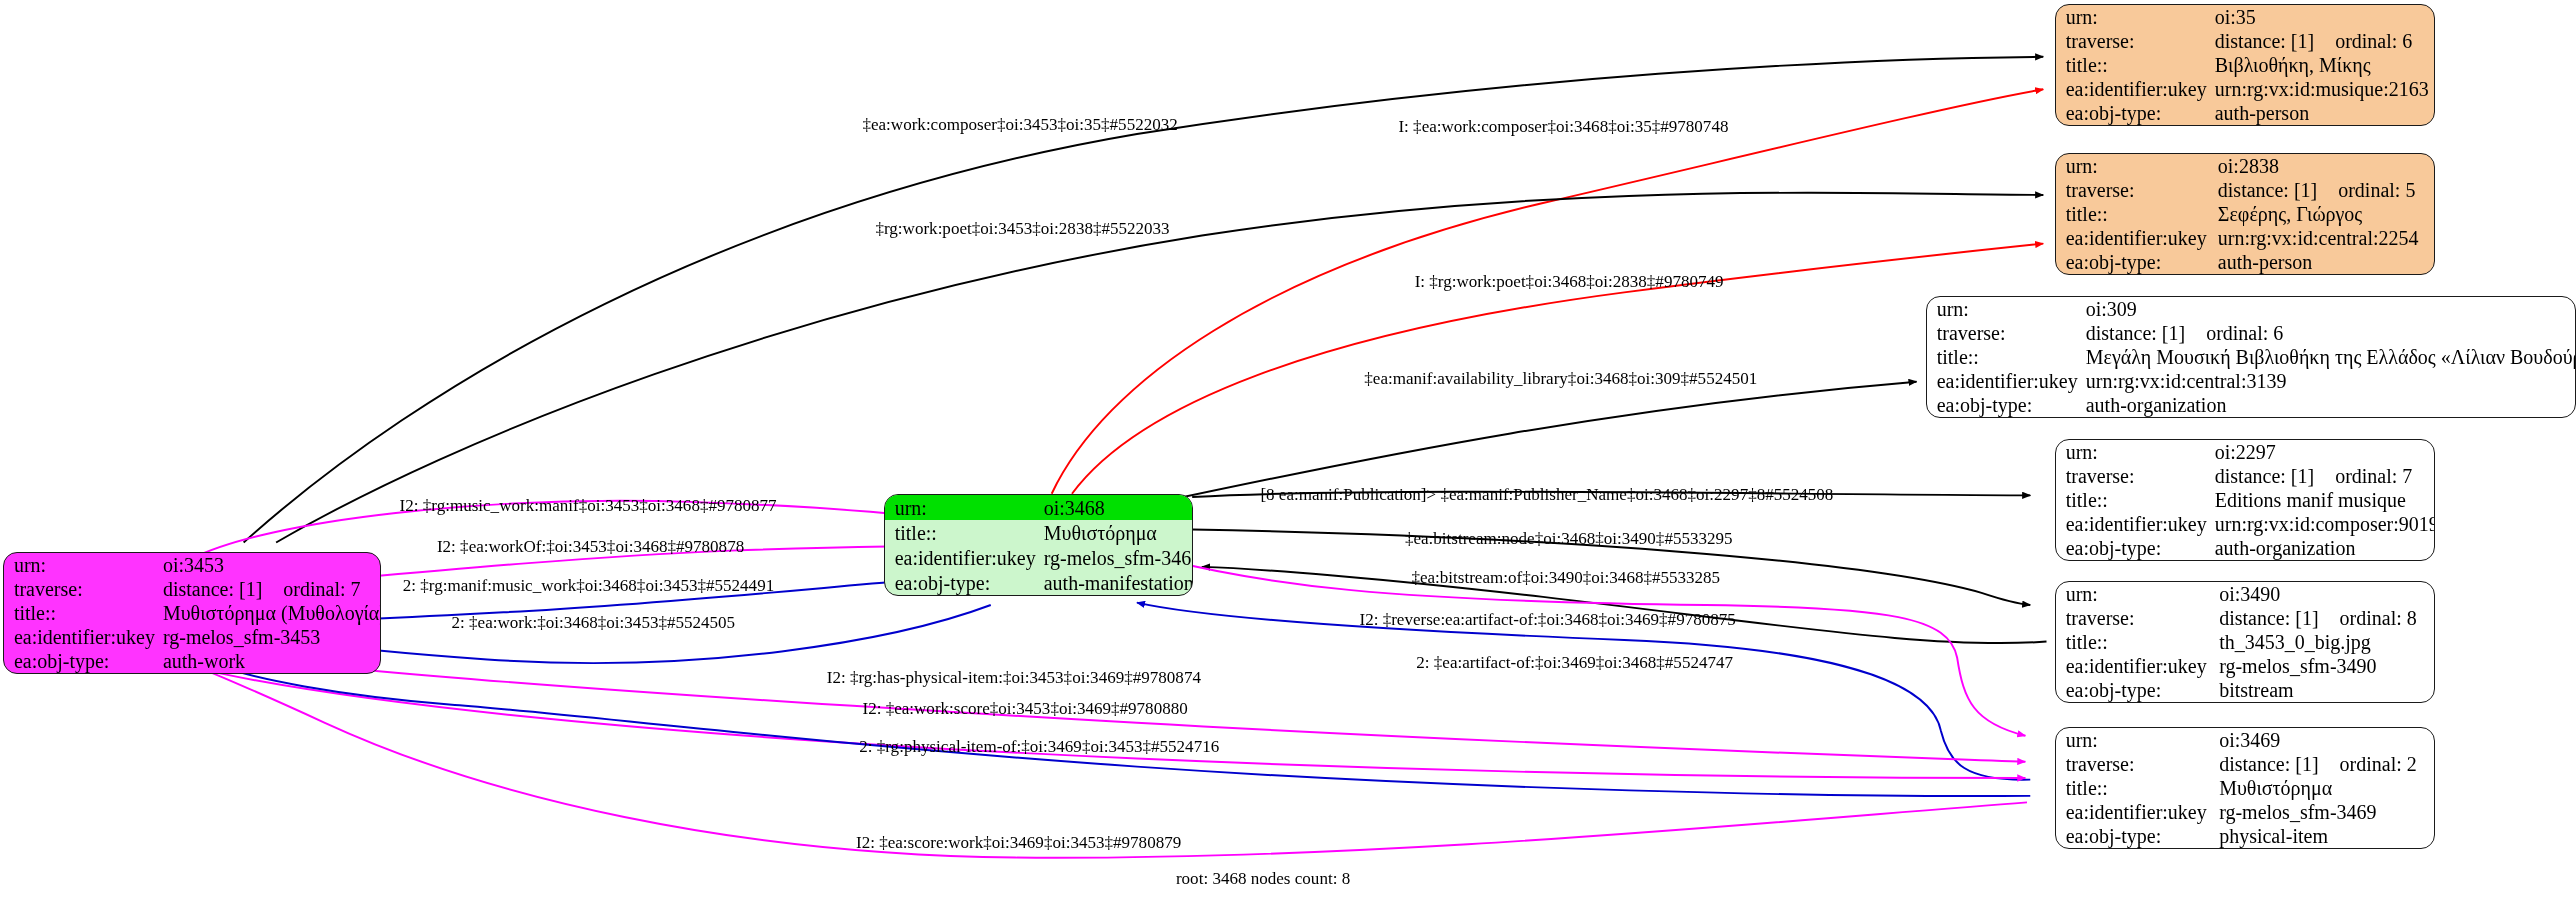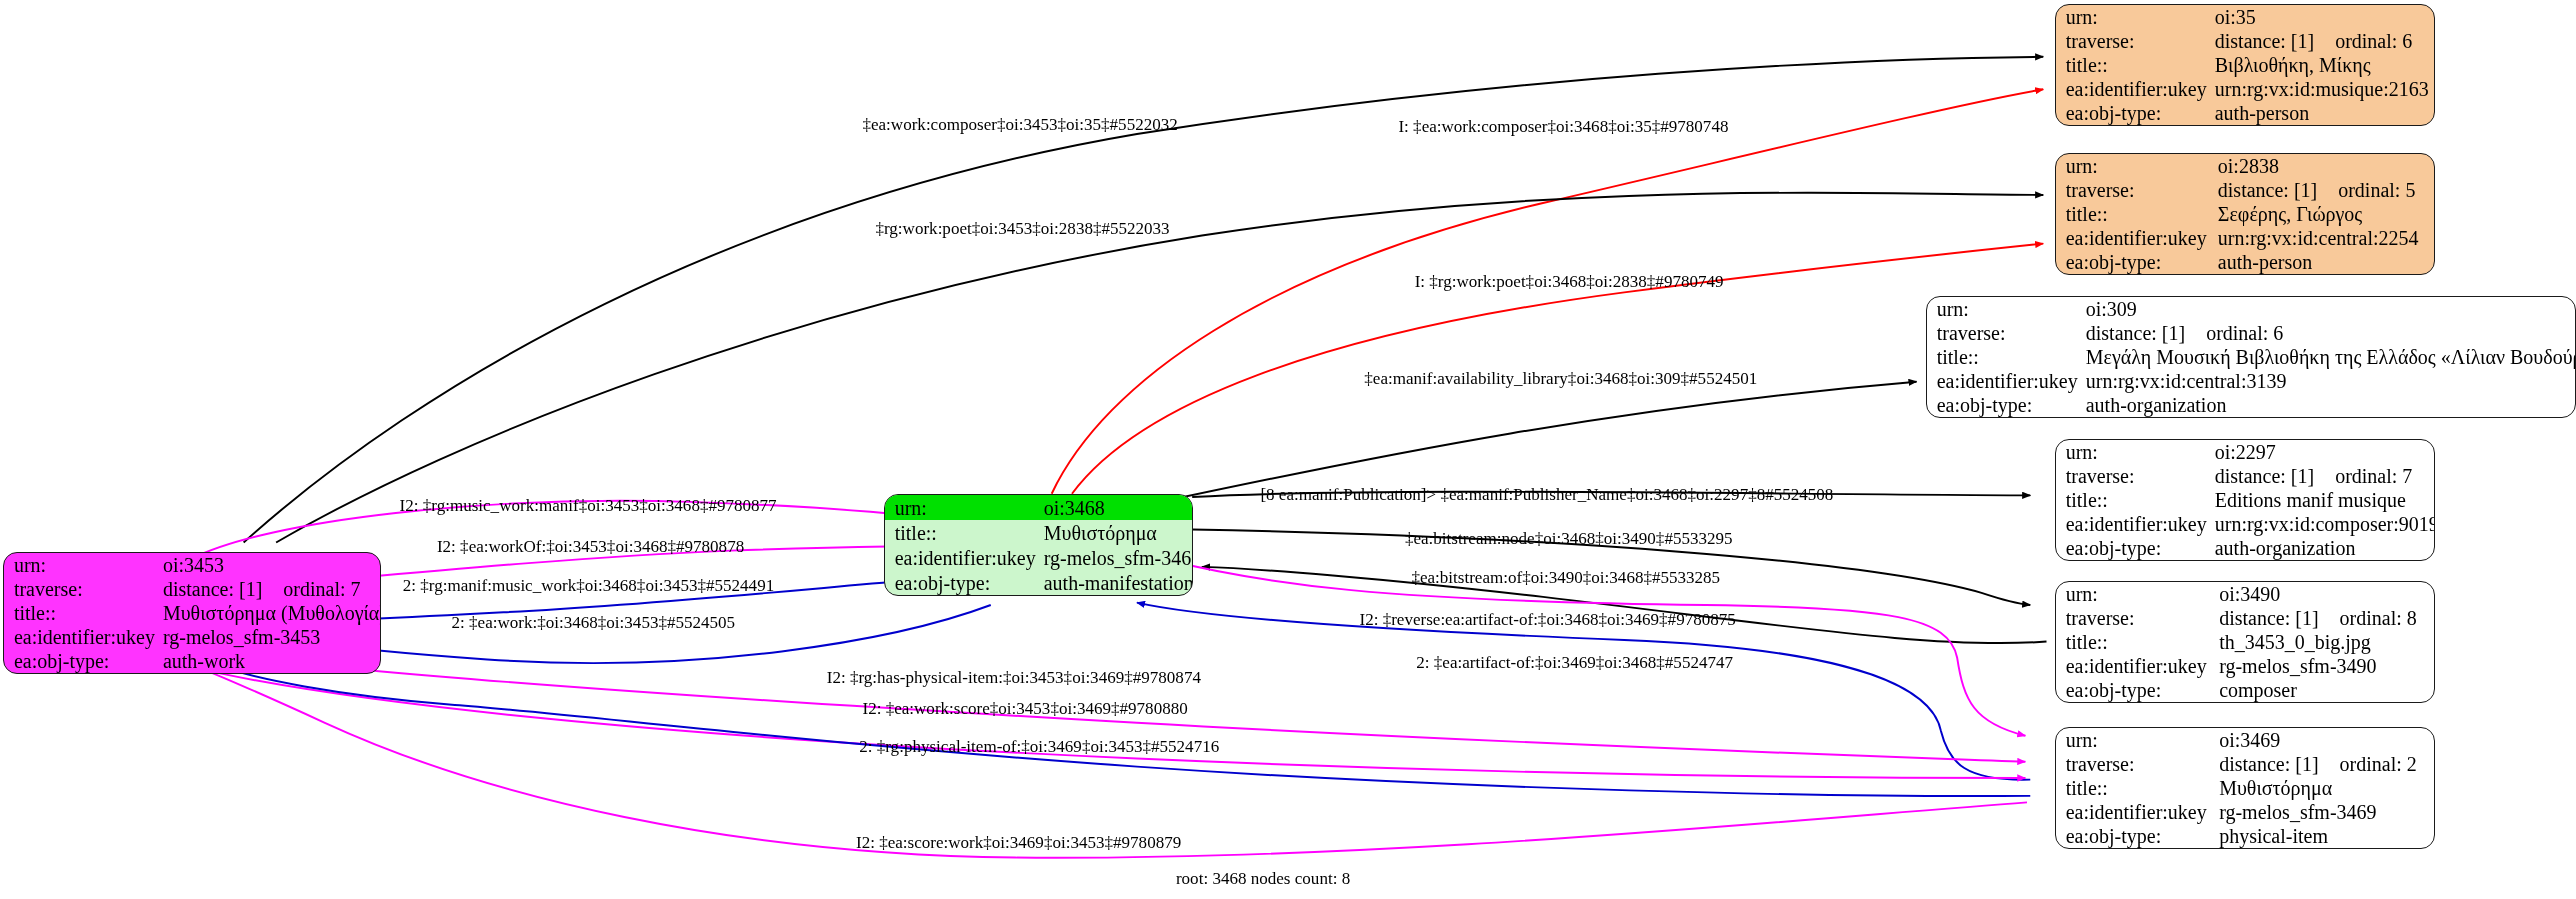--- a/index.html
+++ b/index.html
@@ -280,21 +280,21 @@
       <tr>
         <td class="k">title::</td>
         <td class="v">th_3453_0_big.jpg</td>
       </tr>
       <tr>
         <td class="k">ea:identifier:ukey</td>
         <td class="v">rg-melos_sfm-3490</td>
       </tr>
       <tr>
         <td class="k">ea:obj-type:</td>
-        <td class="v">composer</td>
+        <td class="v">bitstream</td>
       </tr>
     </tbody>
       </table>
   </div>
 
   <div class="node-box tone-white" style="left:2055px; top:727px; width:380px; height:122px;">
     <table class="node-table">
       <tbody>
           <tr>
         <td class="k">urn:</td>

